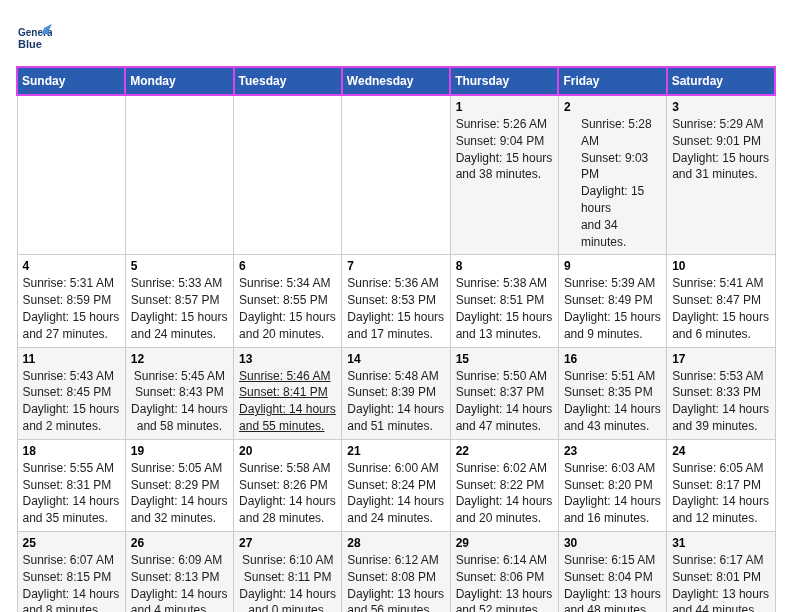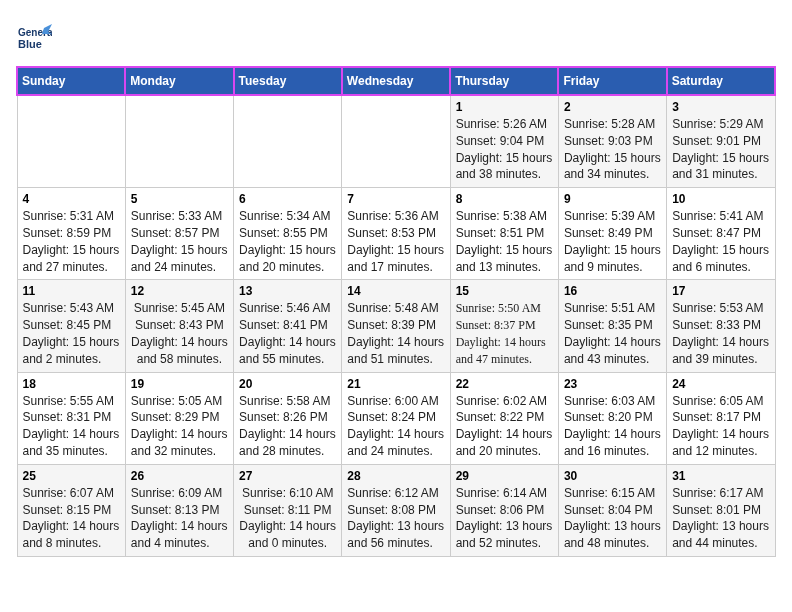--- a/index.html
+++ b/index.html
@@ -128,21 +128,21 @@
         <td class="empty-cell"></td>
         <td>
           <span class="day-number">1</span>
           <div class="day-info" style="white-space: pre-line;">Sunrise: 5:26 AM
 Sunset: 9:04 PM
 Daylight: 15 hours
 and 38 minutes.</div>
         </td>
         <td>
           <span class="day-number">2</span>
-          <div class="day-info" style="white-space: pre-line;">Sunrise: 5:28 AM
+          <div class="day-info" style="white-space: pre-line; margin-left: 17px;">Sunrise: 5:28 AM
 Sunset: 9:03 PM
 Daylight: 15 hours
 and 34 minutes.</div>
         </td>
         <td>
           <span class="day-number">3</span>
           <div class="day-info" style="white-space: pre-line;">Sunrise: 5:29 AM
 Sunset: 9:01 PM
 Daylight: 15 hours
 and 31 minutes.</div>
@@ -209,35 +209,35 @@
         </td>
         <td>
           <span class="day-number">12</span>
           <div class="day-info" style="white-space: pre-line; text-align: center;">Sunrise: 5:45 AM
 Sunset: 8:43 PM
 Daylight: 14 hours
 and 58 minutes.</div>
         </td>
         <td>
           <span class="day-number">13</span>
-          <div class="day-info" style="white-space: pre-line;">Sunrise: 5:46 AM
+          <div class="day-info" style="white-space: pre-line; text-decoration: underline;">Sunrise: 5:46 AM
 Sunset: 8:41 PM
 Daylight: 14 hours
 and 55 minutes.</div>
         </td>
         <td>
           <span class="day-number">14</span>
           <div class="day-info" style="white-space: pre-line;">Sunrise: 5:48 AM
 Sunset: 8:39 PM
 Daylight: 14 hours
 and 51 minutes.</div>
         </td>
         <td>
           <span class="day-number">15</span>
-          <div class="day-info" style="white-space: pre-line; font-family: Liberation Serif, serif;">Sunrise: 5:50 AM
+          <div class="day-info" style="white-space: pre-line;">Sunrise: 5:50 AM
 Sunset: 8:37 PM
 Daylight: 14 hours
 and 47 minutes.</div>
         </td>
         <td>
           <span class="day-number">16</span>
           <div class="day-info" style="white-space: pre-line;">Sunrise: 5:51 AM
 Sunset: 8:35 PM
 Daylight: 14 hours
 and 43 minutes.</div>

